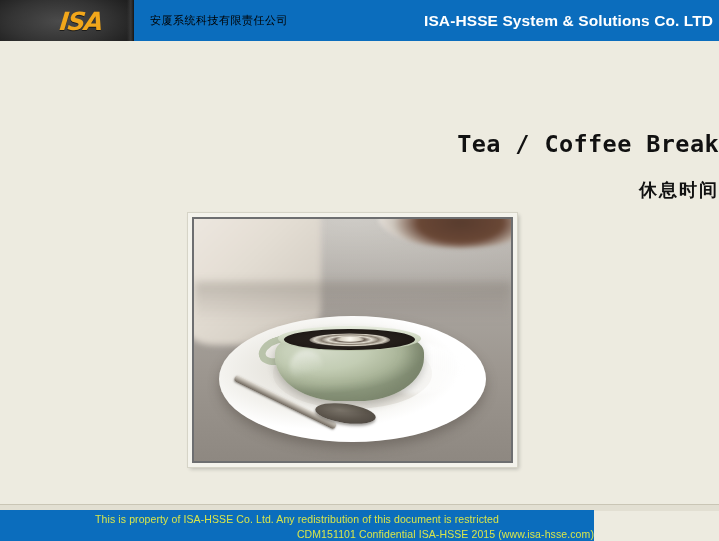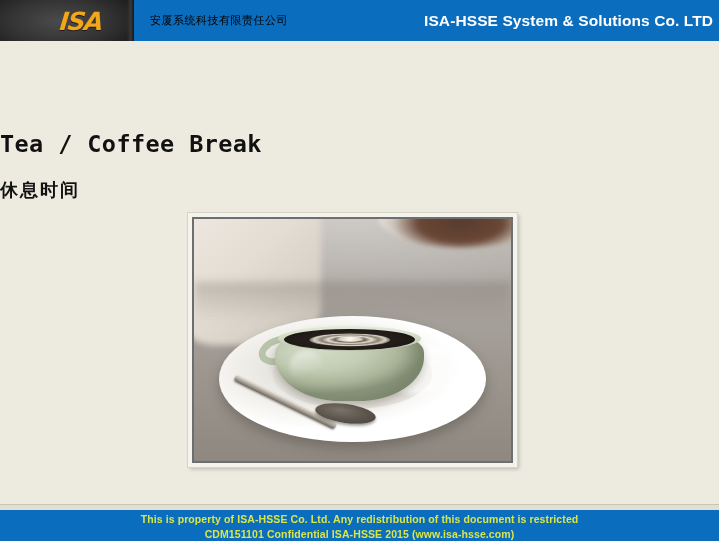--- a/index.html
+++ b/index.html
@@ -85,21 +85,21 @@
     white-space: nowrap;
     margin-left: 20px;
   }
 
   
   #title-block {
     position: absolute;
     left: 0;
     top: 129px;
     width: 719px;
-    text-align: left;
+    text-align: right;
   }
   #title-en {
     font-family: "DejaVu Sans Mono", "Liberation Mono", monospace;
     font-size: 23.5px;
     line-height: 30px;
     font-weight: 700;
     color: #111111;
     letter-spacing: .4px;
   }
   #title-cn {
@@ -325,35 +325,34 @@
     top: 504px;
     width: 719px;
     height: 6px;
     background: #e2dfd2;
     border-top: 1px solid #c9c5b5;
   }
   #footer-bar {
     position: absolute;
     left: 0;
     top: 510px;
-    width: 719px;
+    width: 594px;
     height: 31px;
     background: #0b6dbd;
     text-align: center;
-    font-weight: bold;
   }
   .footer-line {
     font-size: 10.5px;
     line-height: 14px;
     color: #d9e64a;
     letter-spacing: .1px;
     white-space: nowrap;
   }
   #footer-line-1 { padding-top: 2px; }
-  #footer-line-2 { padding-top: 1px; }
+  #footer-line-2 { padding-top: 1px; text-align: right; }
 </style>
 </head>
 <body>
 
 <div id="slide">
 
   <div id="header-bar">
     <div id="logo-panel">
       <div id="logo-mark">ISA</div>
     </div>

